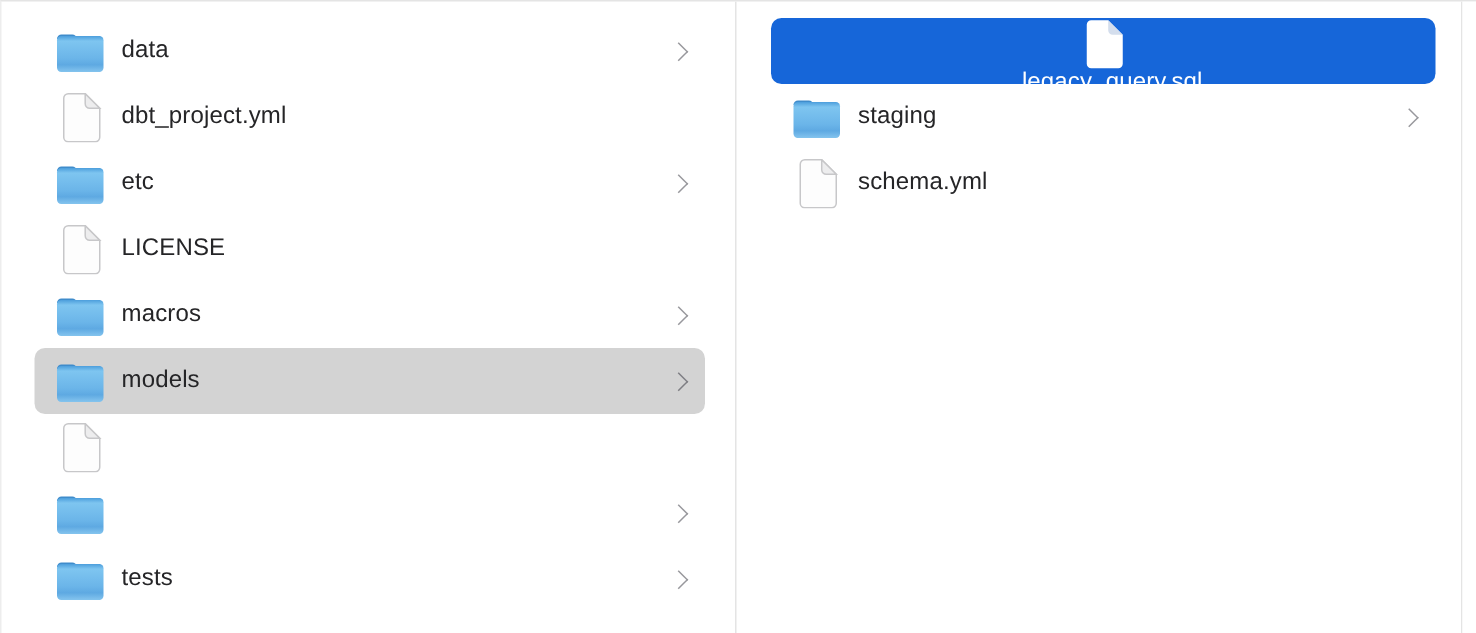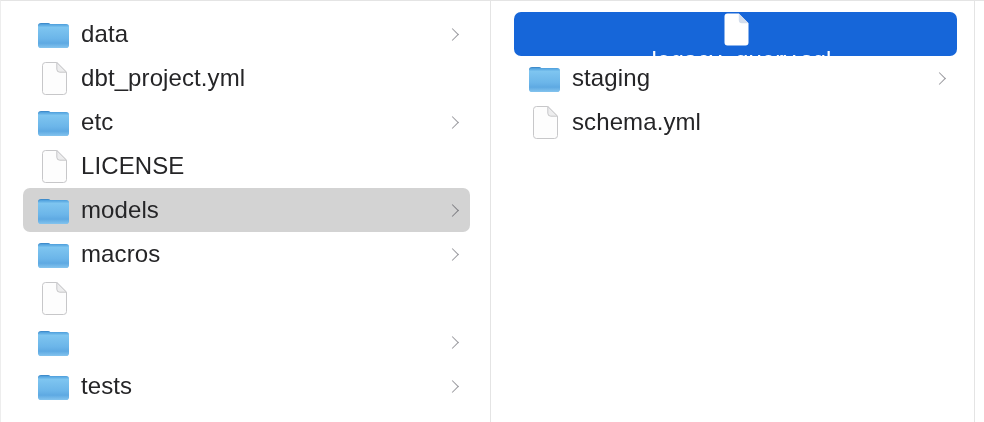--- a/index.html
+++ b/index.html
@@ -50,21 +50,21 @@
     align-items: center;
     justify-content: center;
     flex: 0 0 auto;
   }
   .icon svg { display: none; }
   .row.folder .folder-svg { display: block; }
   .row.file   .file-svg   { display: block; }
 
   .label {
     margin-left: 11px;
-    font-size: 24px;
+    font-size: 16px;
     color: var(--text, #252527);
     white-space: nowrap;
     letter-spacing: 0.1px;
   }
   .row.sel-blue .label { color: #ffffff; }
 
   .chevron {
     margin-left: auto;
     width: 9px;
     height: 9px;
@@ -142,58 +142,58 @@
     <span class="icon">
 
       <svg class="file-svg" width="28" height="33" viewBox="0 0 28 33" aria-hidden="true">
         <path class="page" d="M2.5 3.5 A3 3 0 0 1 5.5 0.5 H16.8 L26.5 10.2 V29.5 A3 3 0 0 1 23.5 32.5 H5.5 A3 3 0 0 1 2.5 29.5 Z"></path>
         <path class="fold" d="M16.8 0.5 V7.2 A3 3 0 0 0 19.8 10.2 H26.5 Z"></path>
       </svg>
     </span>
     <span class="label">LICENSE</span>
     <span class="chevron"></span>
   </div>
+      <div class="row folder">
+    <span class="icon">
+      <svg class="folder-svg" width="33" height="29" viewBox="0 0 33 29" aria-hidden="true">
+        <defs>
+          <linearGradient id="fgrad" x1="0" y1="0" x2="0" y2="1">
+            <stop offset="0" stop-color="#4c9edc"></stop>
+            <stop offset="0.14" stop-color="#7ec5f0"></stop>
+            <stop offset="0.62" stop-color="#6bb5e9"></stop>
+            <stop offset="0.80" stop-color="#5ea9e2"></stop>
+            <stop offset="1" stop-color="#84c4ee"></stop>
+          </linearGradient>
+        </defs>
+        <path d="M1 6 a3 3 0 0 1 3 -3 h7.2 a3 3 0 0 1 2.1 0.9 l2 2.1 h-14.3 z" fill="#3f8ccb"></path>
+        <rect x="1" y="4" width="31" height="24" rx="2.8" fill="url(#fgrad)"></rect>
+      </svg>
+
+    </span>
+    <span class="label">macros</span>
+    <span class="chevron"></span>
+  </div>
       <div class="row folder sel-gray">
     <span class="icon">
       <svg class="folder-svg" width="33" height="29" viewBox="0 0 33 29" aria-hidden="true">
         <defs>
           <linearGradient id="fgrad" x1="0" y1="0" x2="0" y2="1">
             <stop offset="0" stop-color="#4c9edc"></stop>
             <stop offset="0.14" stop-color="#7ec5f0"></stop>
             <stop offset="0.62" stop-color="#6bb5e9"></stop>
             <stop offset="0.80" stop-color="#5ea9e2"></stop>
             <stop offset="1" stop-color="#84c4ee"></stop>
           </linearGradient>
         </defs>
         <path d="M1 6 a3 3 0 0 1 3 -3 h7.2 a3 3 0 0 1 2.1 0.9 l2 2.1 h-14.3 z" fill="#3f8ccb"></path>
         <rect x="1" y="4" width="31" height="24" rx="2.8" fill="url(#fgrad)"></rect>
       </svg>
 
     </span>
     <span class="label">models</span>
-    <span class="chevron"></span>
-  </div>
-      <div class="row folder">
-    <span class="icon">
-      <svg class="folder-svg" width="33" height="29" viewBox="0 0 33 29" aria-hidden="true">
-        <defs>
-          <linearGradient id="fgrad" x1="0" y1="0" x2="0" y2="1">
-            <stop offset="0" stop-color="#4c9edc"></stop>
-            <stop offset="0.14" stop-color="#7ec5f0"></stop>
-            <stop offset="0.62" stop-color="#6bb5e9"></stop>
-            <stop offset="0.80" stop-color="#5ea9e2"></stop>
-            <stop offset="1" stop-color="#84c4ee"></stop>
-          </linearGradient>
-        </defs>
-        <path d="M1 6 a3 3 0 0 1 3 -3 h7.2 a3 3 0 0 1 2.1 0.9 l2 2.1 h-14.3 z" fill="#3f8ccb"></path>
-        <rect x="1" y="4" width="31" height="24" rx="2.8" fill="url(#fgrad)"></rect>
-      </svg>
-
-    </span>
-    <span class="label">macros</span>
     <span class="chevron"></span>
   </div>
       <div class="row file no-chevron">
     <span class="icon">
 
       <svg class="file-svg" width="28" height="33" viewBox="0 0 28 33" aria-hidden="true">
         <path class="page" d="M2.5 3.5 A3 3 0 0 1 5.5 0.5 H16.8 L26.5 10.2 V29.5 A3 3 0 0 1 23.5 32.5 H5.5 A3 3 0 0 1 2.5 29.5 Z"></path>
         <path class="fold" d="M16.8 0.5 V7.2 A3 3 0 0 0 19.8 10.2 H26.5 Z"></path>
       </svg>
     </span>

